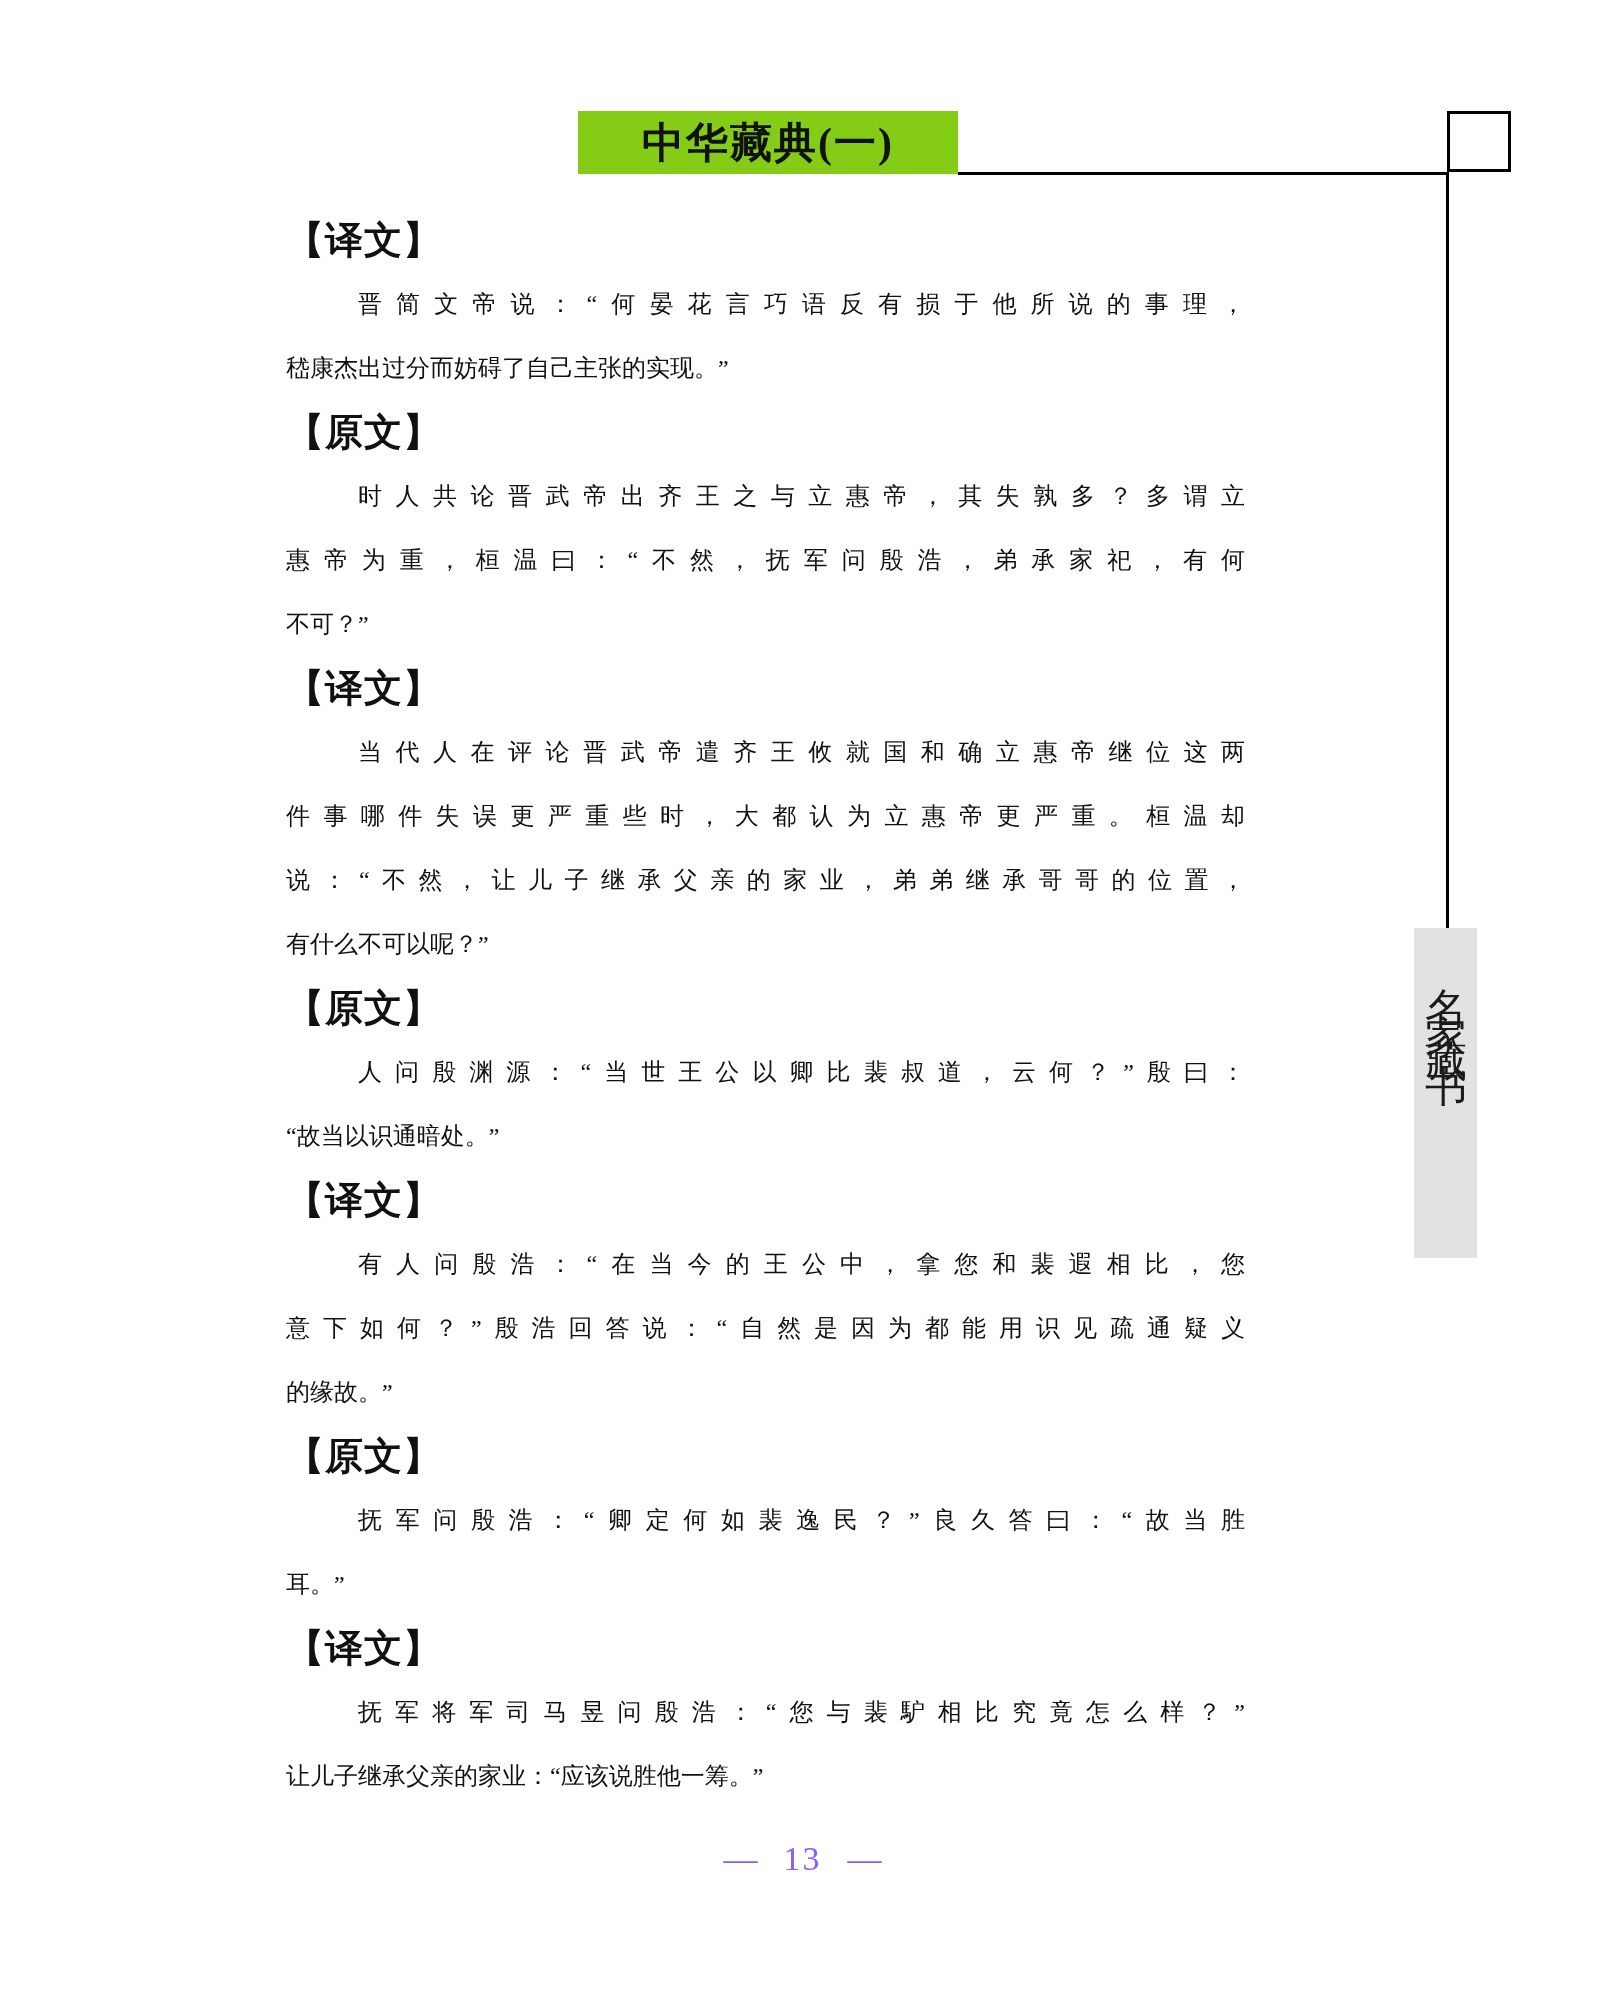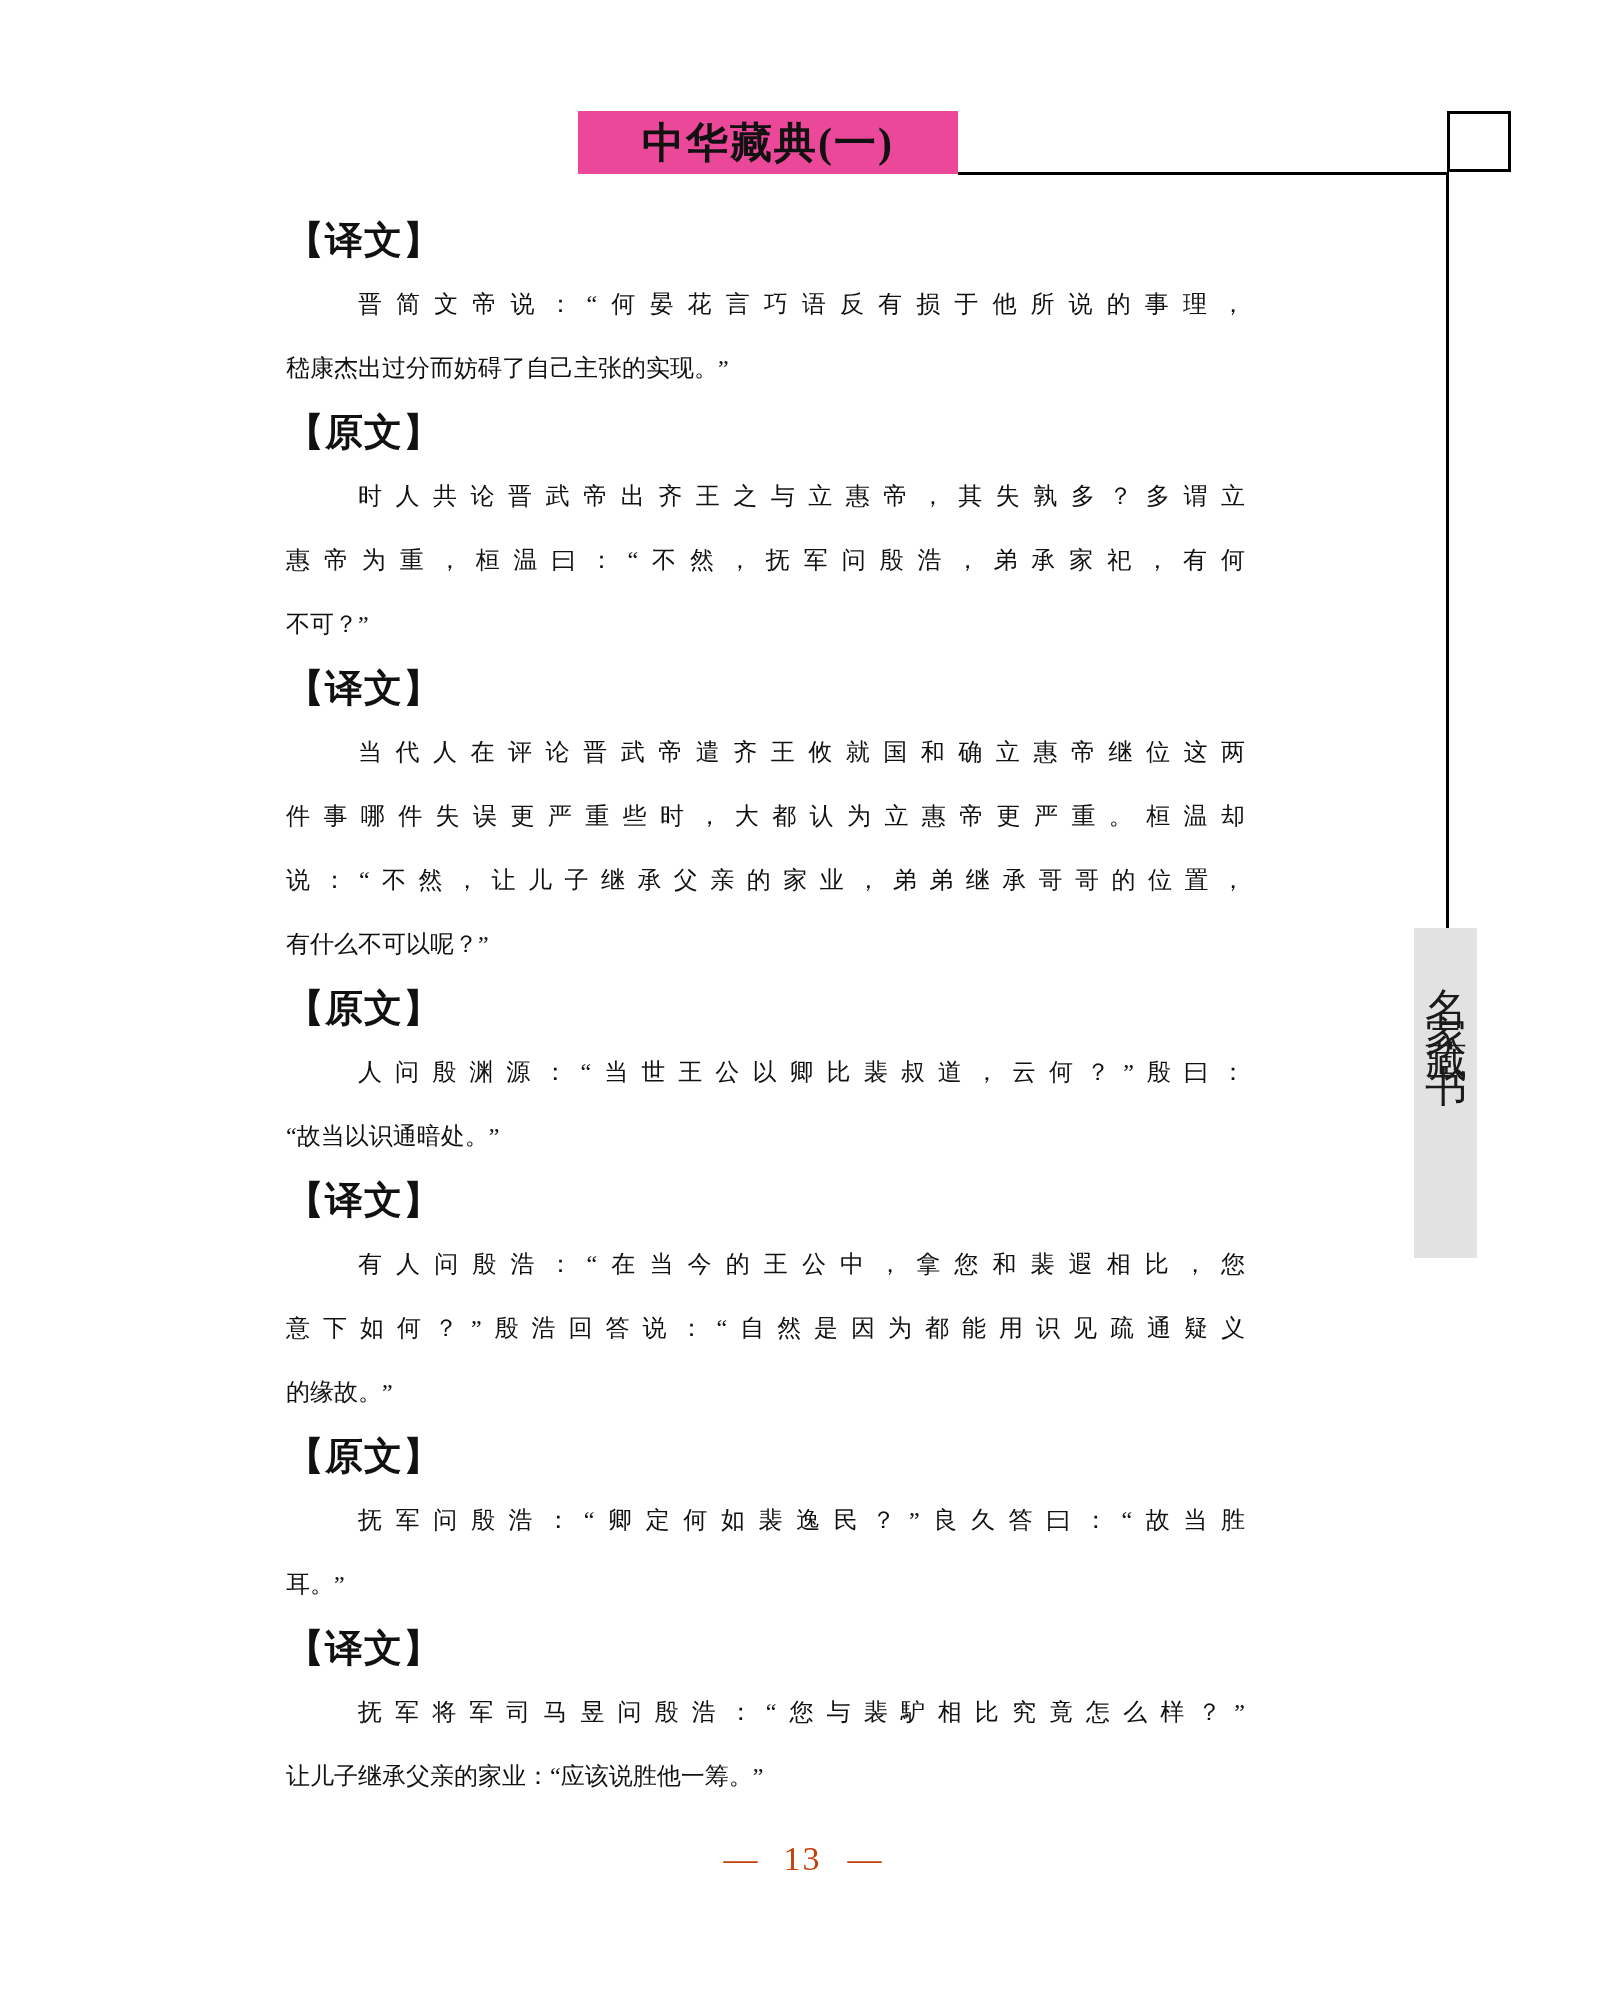--- a/index.html
+++ b/index.html
@@ -10,21 +10,21 @@
     font-family: "Liberation Serif", "DejaVu Serif", serif;
     color: #111111;
     overflow: hidden;
   }
 
   
   .header-box {
     position: absolute;
     left: 578px; top: 111px;
     width: 380px; height: 63px;
-    background: #ec4899;
+    background: #84cc16;
     display: flex; align-items: center; justify-content: center;
   }
   .header-title {
     font-size: 42px;
     font-weight: 600;
     letter-spacing: 2px;
     white-space: nowrap;
   }
   .header-rule {
     position: absolute;
@@ -92,21 +92,21 @@
     letter-spacing: 1px;
   }
 
   
   .footer {
     position: absolute;
     left: 0; top: 1840px;
     width: 1605px;
     text-align: center;
     font-size: 34px;
-    color: #c2410c;
+    color: #8b5cf6;
   }
   .footer .dash { display: inline-block; margin: 0 26px; }
   .footer .num  { display: inline-block; letter-spacing: 2px; }
 </style>
 </head>
 <body>
 
 <div class="header-box">
   <span class="header-title">中华藏典(一)</span>
 </div>

